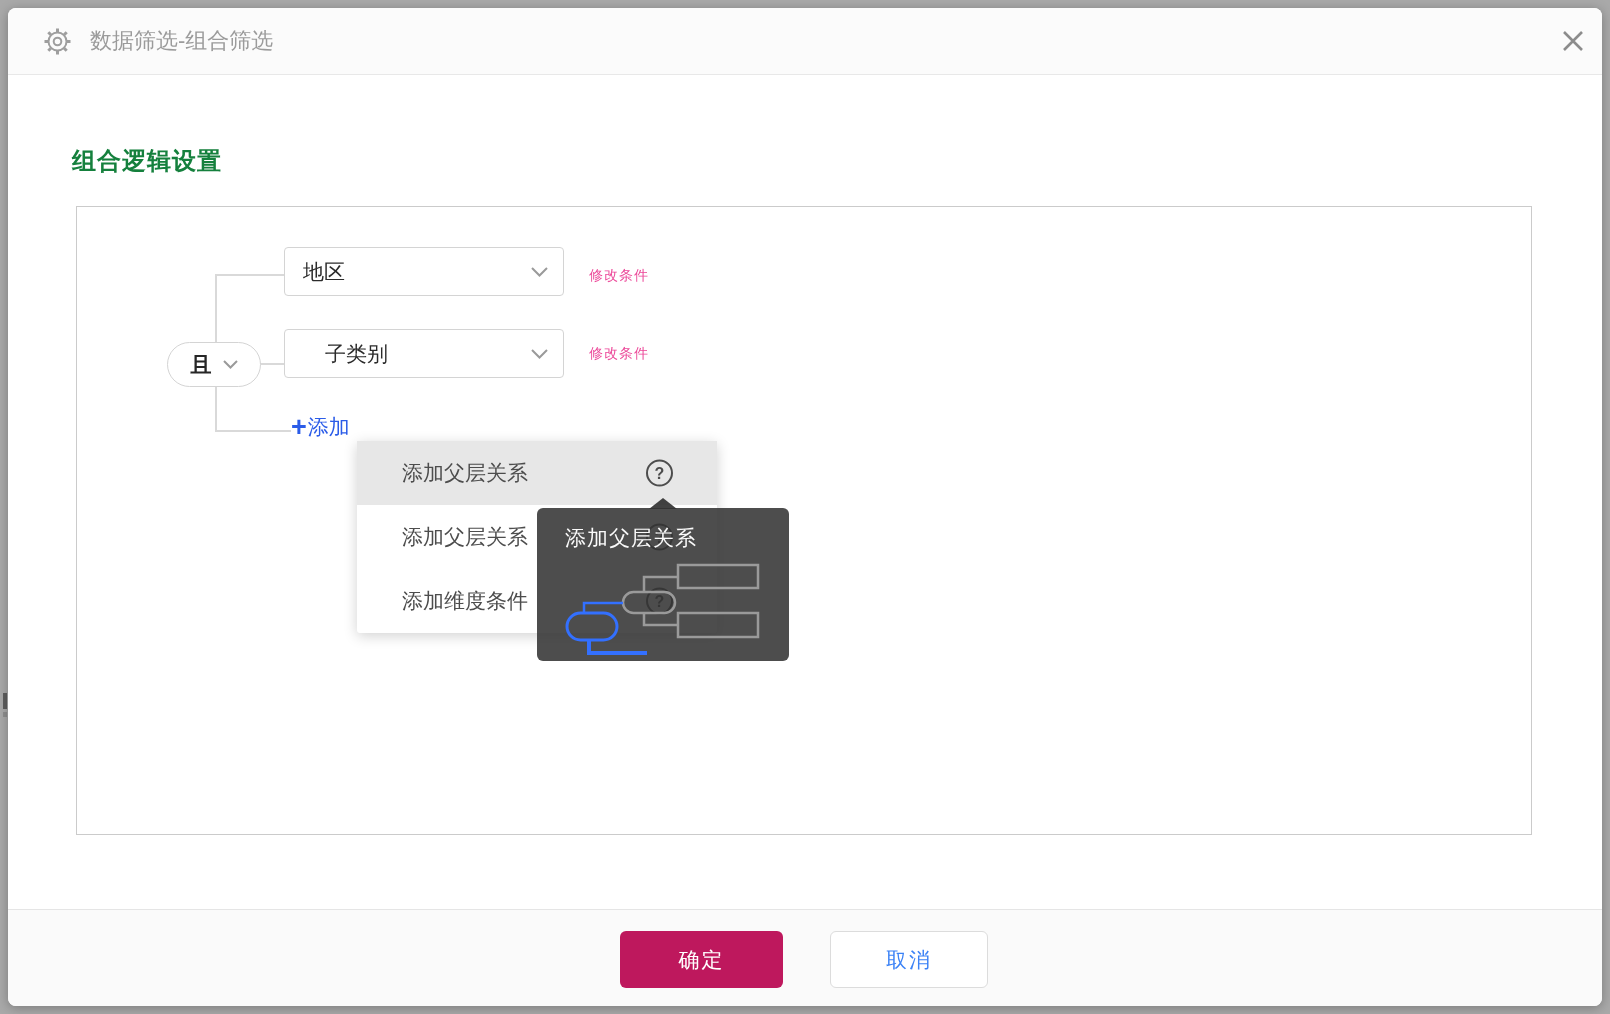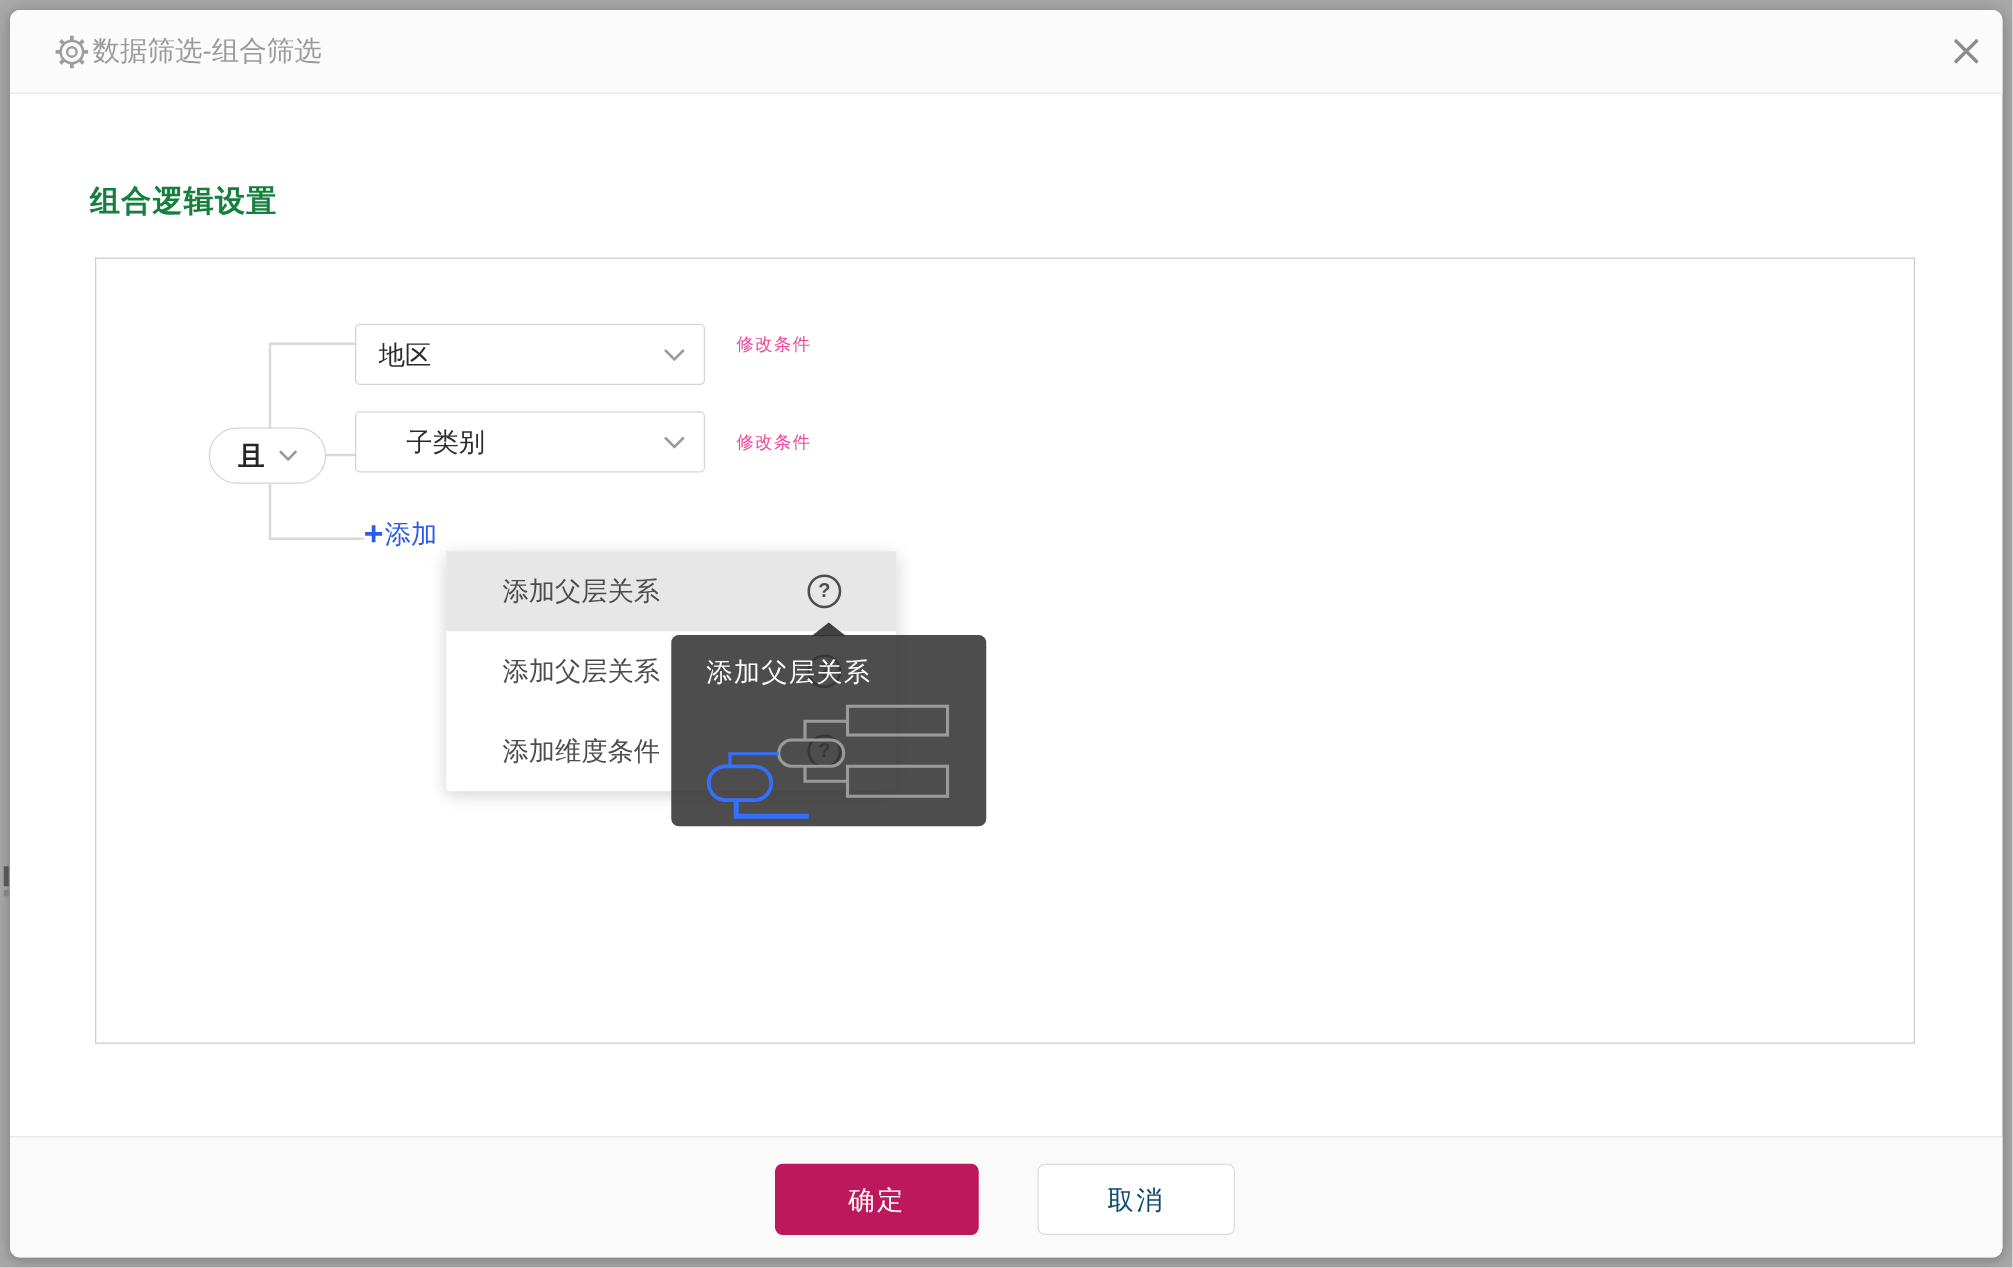--- a/index.html
+++ b/index.html
@@ -14,21 +14,21 @@
     background:#ffffff; border-radius:8px; overflow:hidden;
     box-shadow:0 2px 12px rgba(0,0,0,.28);
   }
   
   .modal-header {
     position:absolute; left:0; top:0; width:100%; height:67px;
     background:#fbfbfb; border-bottom:1px solid #e8e8e8; box-sizing:border-box;
   }
   .header-title-wrap {
     position:absolute; left:36px; top:0; height:66px;
-    display:flex; align-items:center; gap:3px;
+    display:flex; align-items:center; gap:19px;
     color:#9b9b9b; font-size:22px;
   }
   .close-btn {
     position:absolute; left:1548px; top:16px; width:34px; height:34px;
     display:flex; align-items:center; justify-content:center; cursor:pointer;
   }
   
   .section-heading {
     position:absolute; left:64px; top:137px;
     font-size:24px; font-weight:bold; color:#15803d; letter-spacing:1px;
@@ -42,21 +42,21 @@
   .conn-h1 { left:138px; top:67px;  width:70px; height:2px; }
   .conn-pill-stub { left:183px; top:156px; width:25px; height:2px; }
   .conn-v2 { left:138px; top:180px; width:2px;  height:45px; }
   .conn-h2 { left:138px; top:223px; width:76px; height:2px; }
   .select-box {
     position:absolute; width:280px; height:49px; box-sizing:border-box;
     background:#fff; border:1.5px solid #d4d4d4; border-radius:4px;
     display:flex; align-items:center; padding:0 44px 0 18px;
     font-size:21px; color:#2b2b2b; cursor:pointer;
   }
-  .select-region { left:207px; top:52px;font-family:Liberation Serif, serif; }
+  .select-region { left:207px; top:40px;font-family:Liberation Serif, serif; }
   .select-subcategory { left:207px; top:122px;padding-left:40px; }
   .select-chevron { position:absolute; right:15px; top:50%; transform:translateY(-50%); }
   .modify-link {
     position:absolute; left:512px; height:49px; display:flex; align-items:center;
     color:#ec4899; font-size:14px; cursor:pointer; letter-spacing:1px;
   }
   .modify-link-1 { top:44px; }
   .modify-link-2 { top:122px; }
   .operator-pill {
     position:absolute; left:90px; top:135px; width:94px; height:45px; box-sizing:border-box;
@@ -108,21 +108,21 @@
     position:absolute; left:0; top:901px; width:100%; height:97px;
     background:#fafafa; border-top:1px solid #e5e5e5; box-sizing:border-box;
   }
   .btn {
     position:absolute; top:21px; height:57px; border-radius:6px;
     font-size:21px; font-family:"Liberation Sans", sans-serif;
     display:flex; align-items:center; justify-content:center;
     cursor:pointer; letter-spacing:2px;
   }
   .btn-confirm { left:612px; width:163px; background:#be185d; color:#ffffff; border:none; }
-  .btn-cancel  { left:822px; width:158px; background:#ffffff; color:#0c4a6e; border:1px solid #dcdcdc; box-sizing:border-box; }
+  .btn-cancel  { left:822px; width:158px; background:#ffffff; color:#3b82f6; border:1px solid #dcdcdc; box-sizing:border-box; }
   
   .page-fragment-bar { position:absolute; left:3px; top:693px; width:4px; height:16px; background:#5f5f5f; }
   .page-fragment-dot { position:absolute; left:3px; top:712px; width:4px; height:5px; background:#8f8f8f; }
 </style>
 </head>
 <body>
 
 <div class="page-fragment-bar"></div>
 <div class="page-fragment-dot"></div>
 

